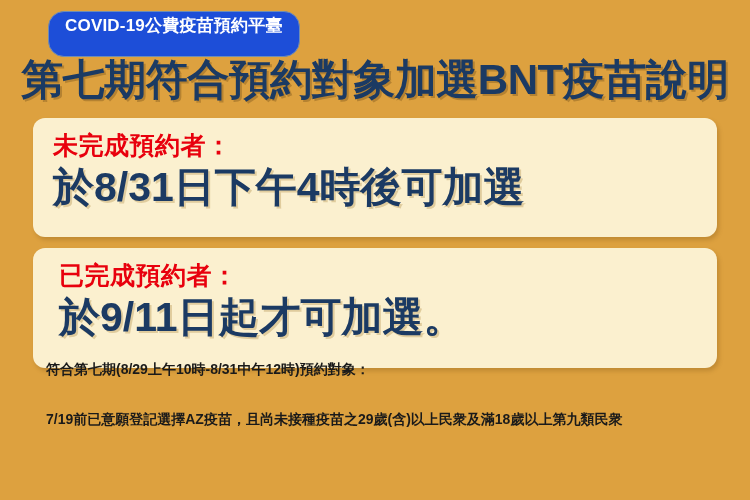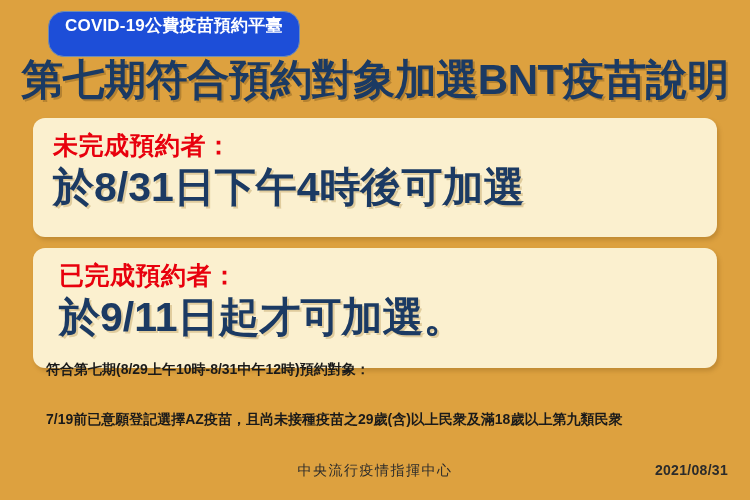--- a/index.html
+++ b/index.html
@@ -157,18 +157,14 @@
   <div class="card card-2">
     <div class="card-head">已完成預約者：</div>
     <div class="card-body">於9/11日起才可加選。</div>
   </div>
 
   <div class="notes">
     <div class="note-line">符合第七期(8/29上午10時-8/31中午12時)預約對象：</div>
     <div class="note-line">7/19前已意願登記選擇AZ疫苗，且尚未接種疫苗之29歲(含)以上民衆及滿18歲以上第九類民衆</div>
   </div>
 
-  <div class="footer">
-    <div class="footer-org">中央流行疫情指揮中心</div>
-    <div class="footer-date">2021/08/31</div>
-  </div>
 
 </div>
 
 </body></html>

